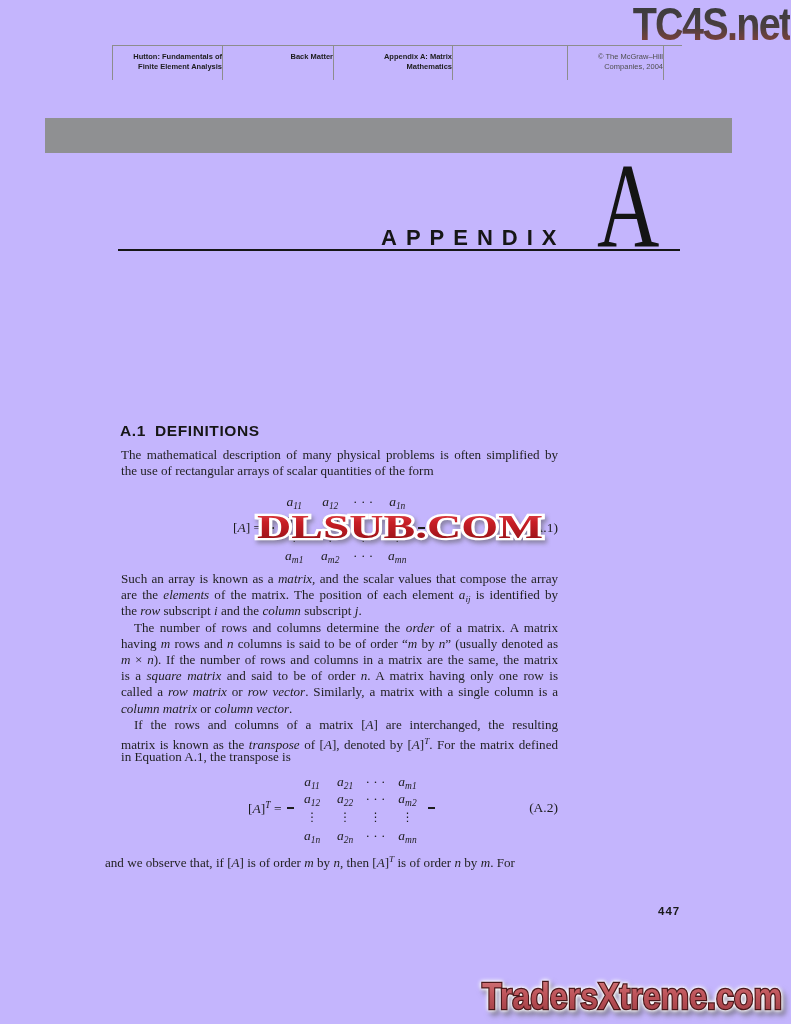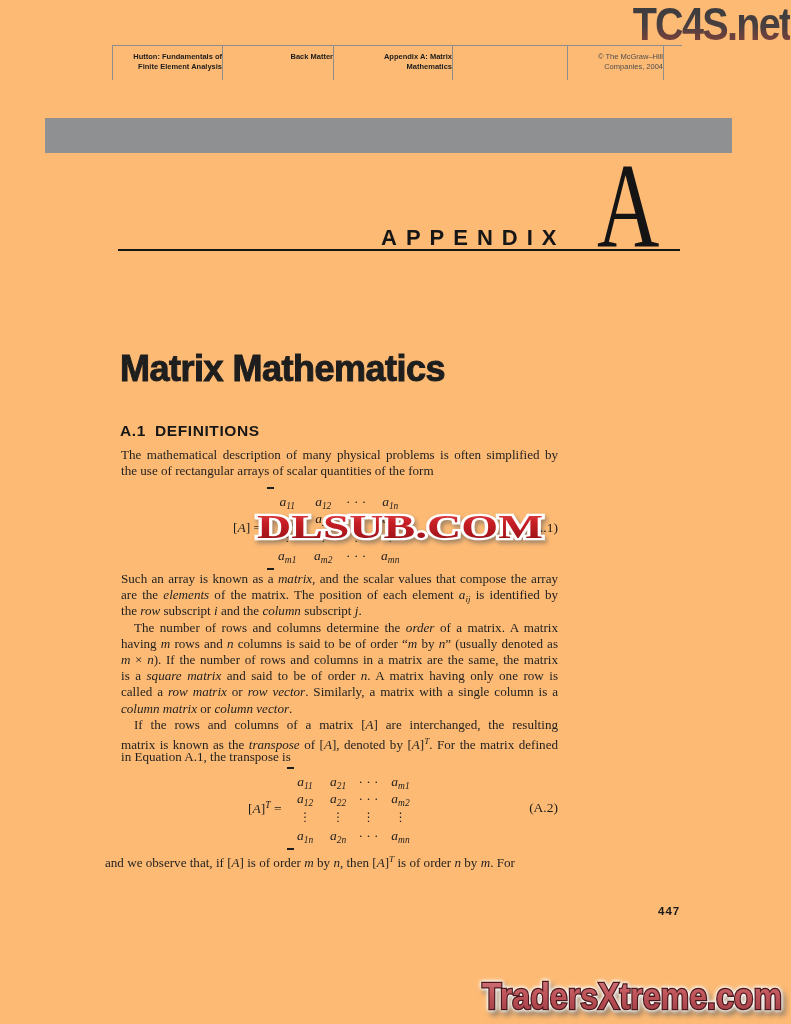--- a/index.html
+++ b/index.html
@@ -1,16 +1,16 @@
 <!DOCTYPE html>
 <html><head>
 <meta charset="utf-8">
 <style>
   html,body{margin:0;padding:0;background:#e9e9e9;}
-  .page{position:relative;width:791px;height:1024px;background:#fdba74;overflow:hidden;
+  .page{position:relative;width:791px;height:1024px;background:#c4b5fd;overflow:hidden;
         font-family:"Liberation Serif","DejaVu Serif",serif;color:#222;}
 
   
   .wm-top{position:absolute;top:1px;right:1px;z-index:6;
     font-family:"Liberation Sans","DejaVu Sans",sans-serif;font-weight:bold;
     font-size:46px;letter-spacing:-2px;line-height:46px;
     transform:scaleX(.86);transform-origin:top right;
     background:linear-gradient(#3c3c3e 15%,#4a3f40 55%,#84413a 95%);
     -webkit-background-clip:text;background-clip:text;color:transparent;}
 
@@ -44,21 +44,21 @@
   .bl.last{text-align-last:left;}
   .bl.ind{padding-left:13px;box-sizing:border-box;}
   .r-i{font-style:italic;}
   .r-sub{font-style:italic;font-size:.7em;vertical-align:-.3em;}
   .r-sup{font-style:italic;font-size:.7em;vertical-align:.5em;}
 
   
   .eq{position:absolute;left:121px;width:437px;display:flex;align-items:center;font-size:13.5px;color:#1c1c1c;}
   .eq .lhs{white-space:nowrap;}
   .eq .label{margin-left:auto;text-align:right;}
-  .matrix{display:flex;align-items:flex-start;flex-direction:column;}
+  .matrix{display:flex;align-items:center;}
   .bracket{width:6px;}
   .bracket.bl-l{border:1.6px solid #1d1d1d;border-right:none;}
   .bracket.bl-r{border:1.6px solid #1d1d1d;border-left:none;}
   .mbody{padding:4px 2px;}
   .mrow{display:flex;}
   .mcell{text-align:center;height:17px;line-height:17px;white-space:nowrap;}
   .mrow.dots .mcell{height:20px;line-height:20px;font-size:12px;letter-spacing:0;}
   .eqa1 .mcell:nth-child(1){width:36px}.eqa1 .mcell:nth-child(2){width:36px}
   .eqa1 .mcell:nth-child(3){width:30px}.eqa1 .mcell:nth-child(4){width:38px}
   .eqa1 .lhs{margin-left:112px;padding-right:6px;}
@@ -98,21 +98,20 @@
       <div>Companies, 2004</div>
     </div>
   </div>
 
   <div class="graybar"></div>
 
   <div class="apx-rule"></div>
   <div class="apx-word">APPENDIX</div>
   <div class="apx-letter">A</div>
 
-  <div class="title">Matrix Mathematics</div>
   <div class="sec">
     <span class="num">A.1</span><span>DEFINITIONS</span>
   </div>
 
   <div class="flow" style="left:121px;top:447px;">
     <div class="bl"><span>The mathematical description of many physical problems is often simplified by</span></div>
     <div class="bl last"><span>the use of rectangular arrays of scalar quantities of the form</span></div>
   </div>
 
   <div class="eq eqa1" style="top:484px;height:88px;">

